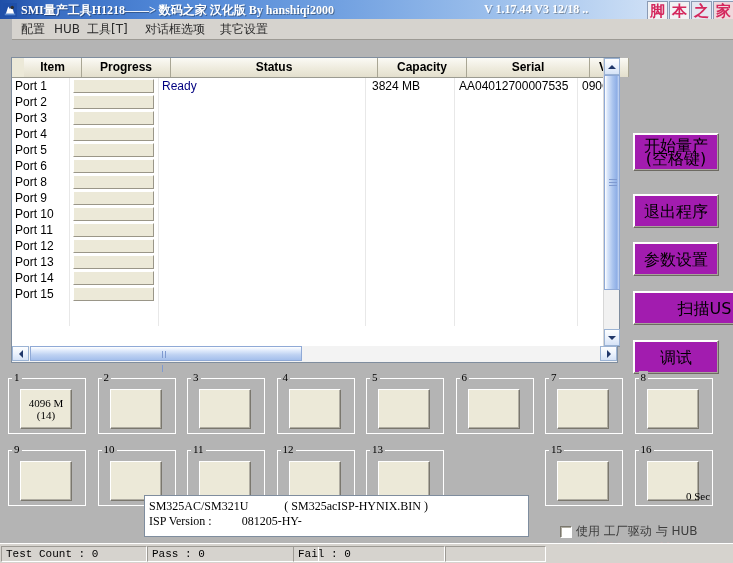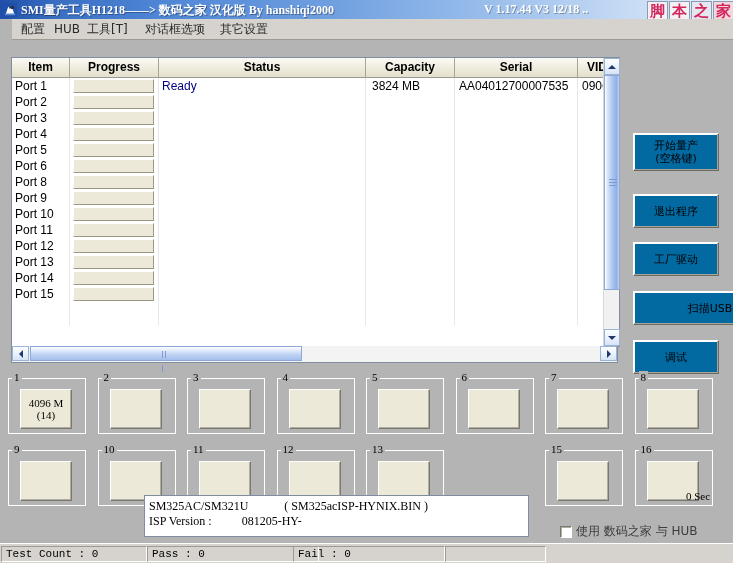--- a/index.html
+++ b/index.html
@@ -78,21 +78,21 @@
     border-bottom:1px solid #9b9b91;
     box-sizing:border-box;
   }
   .lv-th{
     position:absolute;top:0;height:19px;line-height:19px;
     text-align:center;font-size:12px;font-weight:bold;color:#000;
     background:linear-gradient(to bottom,#fbfaf5 0%,#eeebdd 55%,#e3dfcd 100%);
     border-right:1px solid #a9a694;
     box-sizing:border-box;
     font-family:"Liberation Sans","DejaVu Sans",sans-serif;
-    overflow:hidden;white-space:nowrap;
+    overflow:hidden;white-space:nowrap;margin-left:12px;
   }
   .lv-body{position:absolute;left:0;top:20px;width:100%;height:248px;overflow:hidden;background:#fff;}
   .lv-row{position:relative;height:16px;}
   .cell{position:absolute;top:0;height:16px;line-height:16px;font-size:12px;color:#000;
         white-space:nowrap;overflow:hidden;box-sizing:border-box;}
   .cell.item{left:3px;}
   .cell.status{color:#000080;}
   .cell.cap{text-align:left;}
   .prog-cell{
     position:absolute;top:1px;height:14px;
@@ -149,25 +149,25 @@
     position:absolute;left:18px;top:0;width:272px;height:15px;
     background:linear-gradient(to bottom,#ffffff 0%,#e2ecfc 25%,#bed2f2 60%,#a4bfec 100%);
     border:1px solid #8fa9d6;box-sizing:border-box;
   }
   .hsb .grip{position:absolute;left:50%;margin-left:-4px;top:4px;width:8px;height:7px;}
   .hsb .grip b{display:inline-block;width:1px;height:7px;background:#7f9ad0;margin-right:2px;vertical-align:top;}
 
   
   .btn{
     position:absolute;left:633px;width:84px;
-    background:#0369a1;
+    background:#a21caf;
     border:1px solid;
     border-color:#ffffff #6c6a62 #6c6a62 #ffffff;
     box-shadow:inset -1px -1px 0 #a8a49a, inset 1px 1px 0 #fdfdfb;
-    font-size:11px;color:#000;text-align:center;
+    font-size:16px;color:#000;text-align:center;
     font-family:"DejaVu Sans",sans-serif;
     display:flex;align-items:center;justify-content:center;
     line-height:13px;cursor:default;
   }
 
   
   .grid{position:absolute;left:8px;top:338px;width:717px;height:110px;}
   .gbox{
     position:absolute;width:78px;height:56px;
     border:1px solid #ffffff;
@@ -442,21 +442,21 @@
             <div>(空格键)</div>
           </div>
         </div>
         <div class="btn" style="top: 154px; height: 32px;">
           <div>
             <div>退出程序</div>
           </div>
         </div>
         <div class="btn" style="top: 202px; height: 32px;">
           <div>
-            <div>工厂驱动</div>
+            <div>参数设置</div>
           </div>
         </div>
         <div class="btn" style="top: 251px; height: 32px; padding-left: 34px;">
           <div>
             <div>扫描USB</div>
           </div>
         </div>
         <div class="btn" style="top: 300px; height: 32px;">
           <div>
             <div>调试</div>
@@ -579,21 +579,21 @@
 
     <div class="secs">0 Sec</div>
 
     <div class="wm-bottom">
       <div class="x">X</div>
       <div class="cn">购物互联</div>
     </div>
 
     <div class="chkwrap">
       <div class="chkbox"></div>
-      <div class="chklabel">使用 数码之家 与 HUB</div>
+      <div class="chklabel">使用 工厂驱动 与 HUB</div>
     </div>
   </div>
 
   <div class="statusbar" id="statusbar">
       <div class="sb-panel" style="left: 1px; width: 146px;">Test Count : 0</div>
       <div class="sb-panel" style="left: 147px; width: 172px;">Pass : 0</div>
       <div class="sb-panel" style="left: 293px; width: 152px;">Fail : 0</div>
       <div class="sb-panel" style="left: 445px; width: 101px;"></div>
     </div>
 </div>

